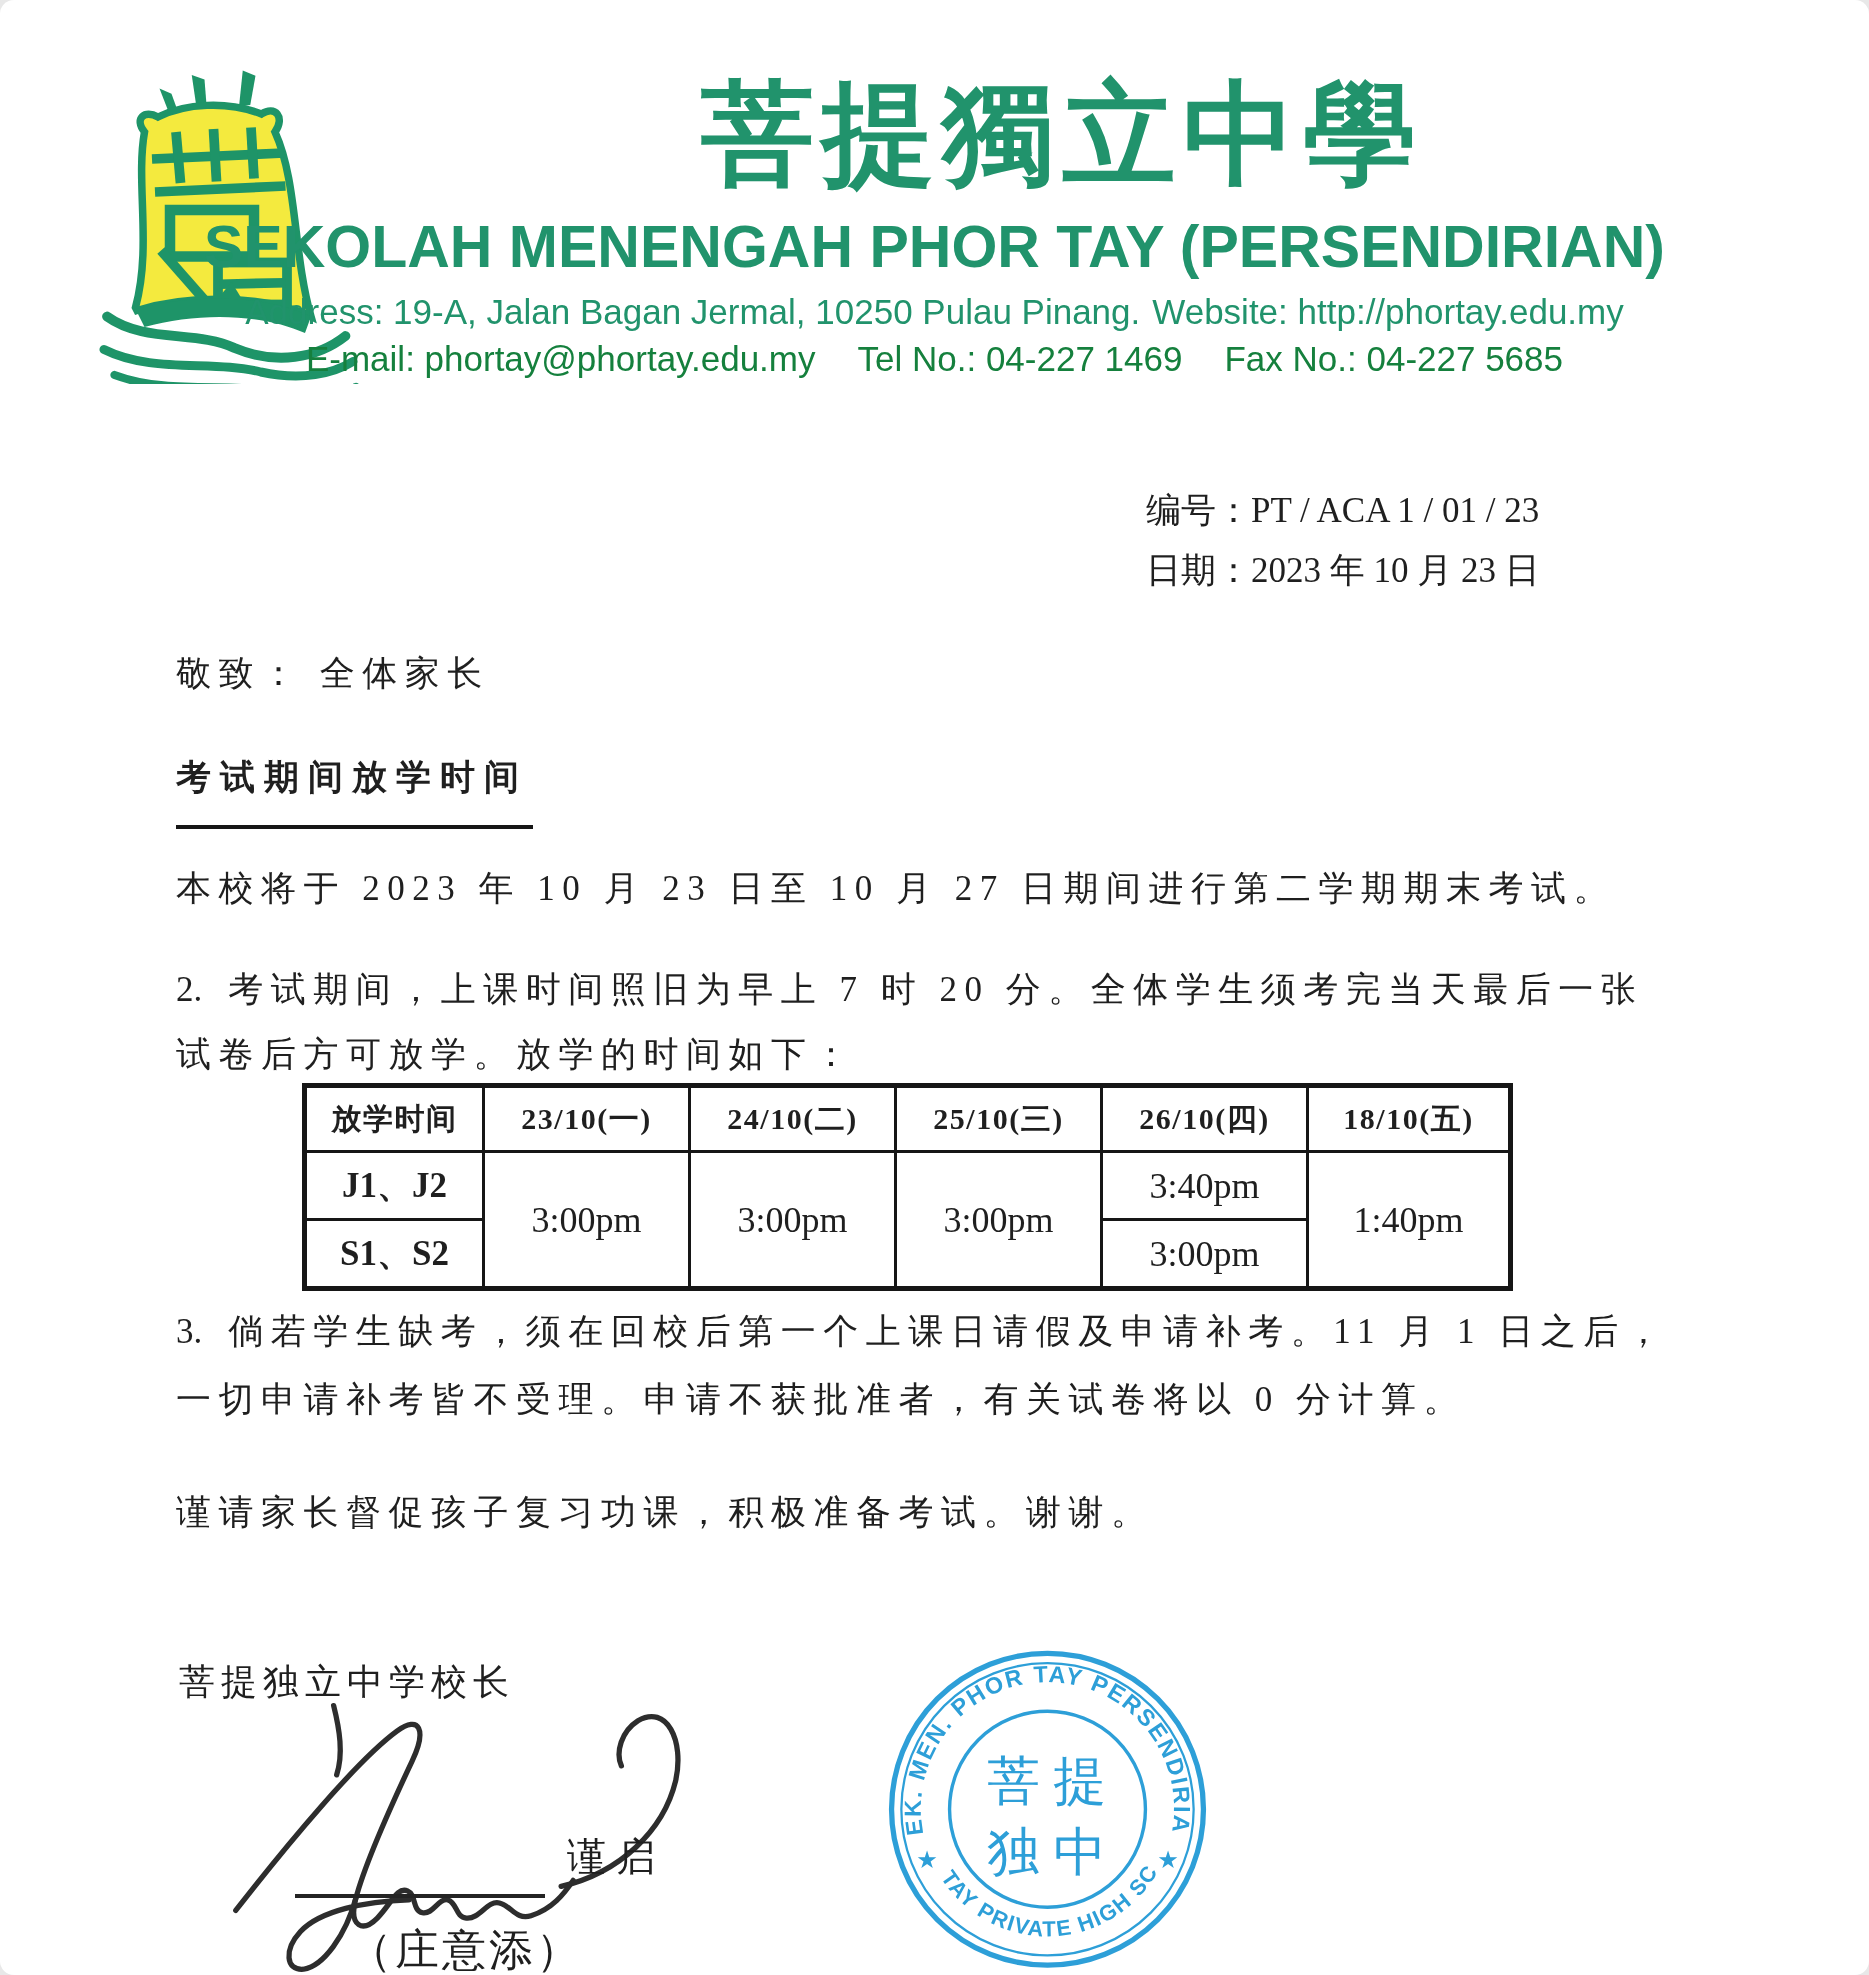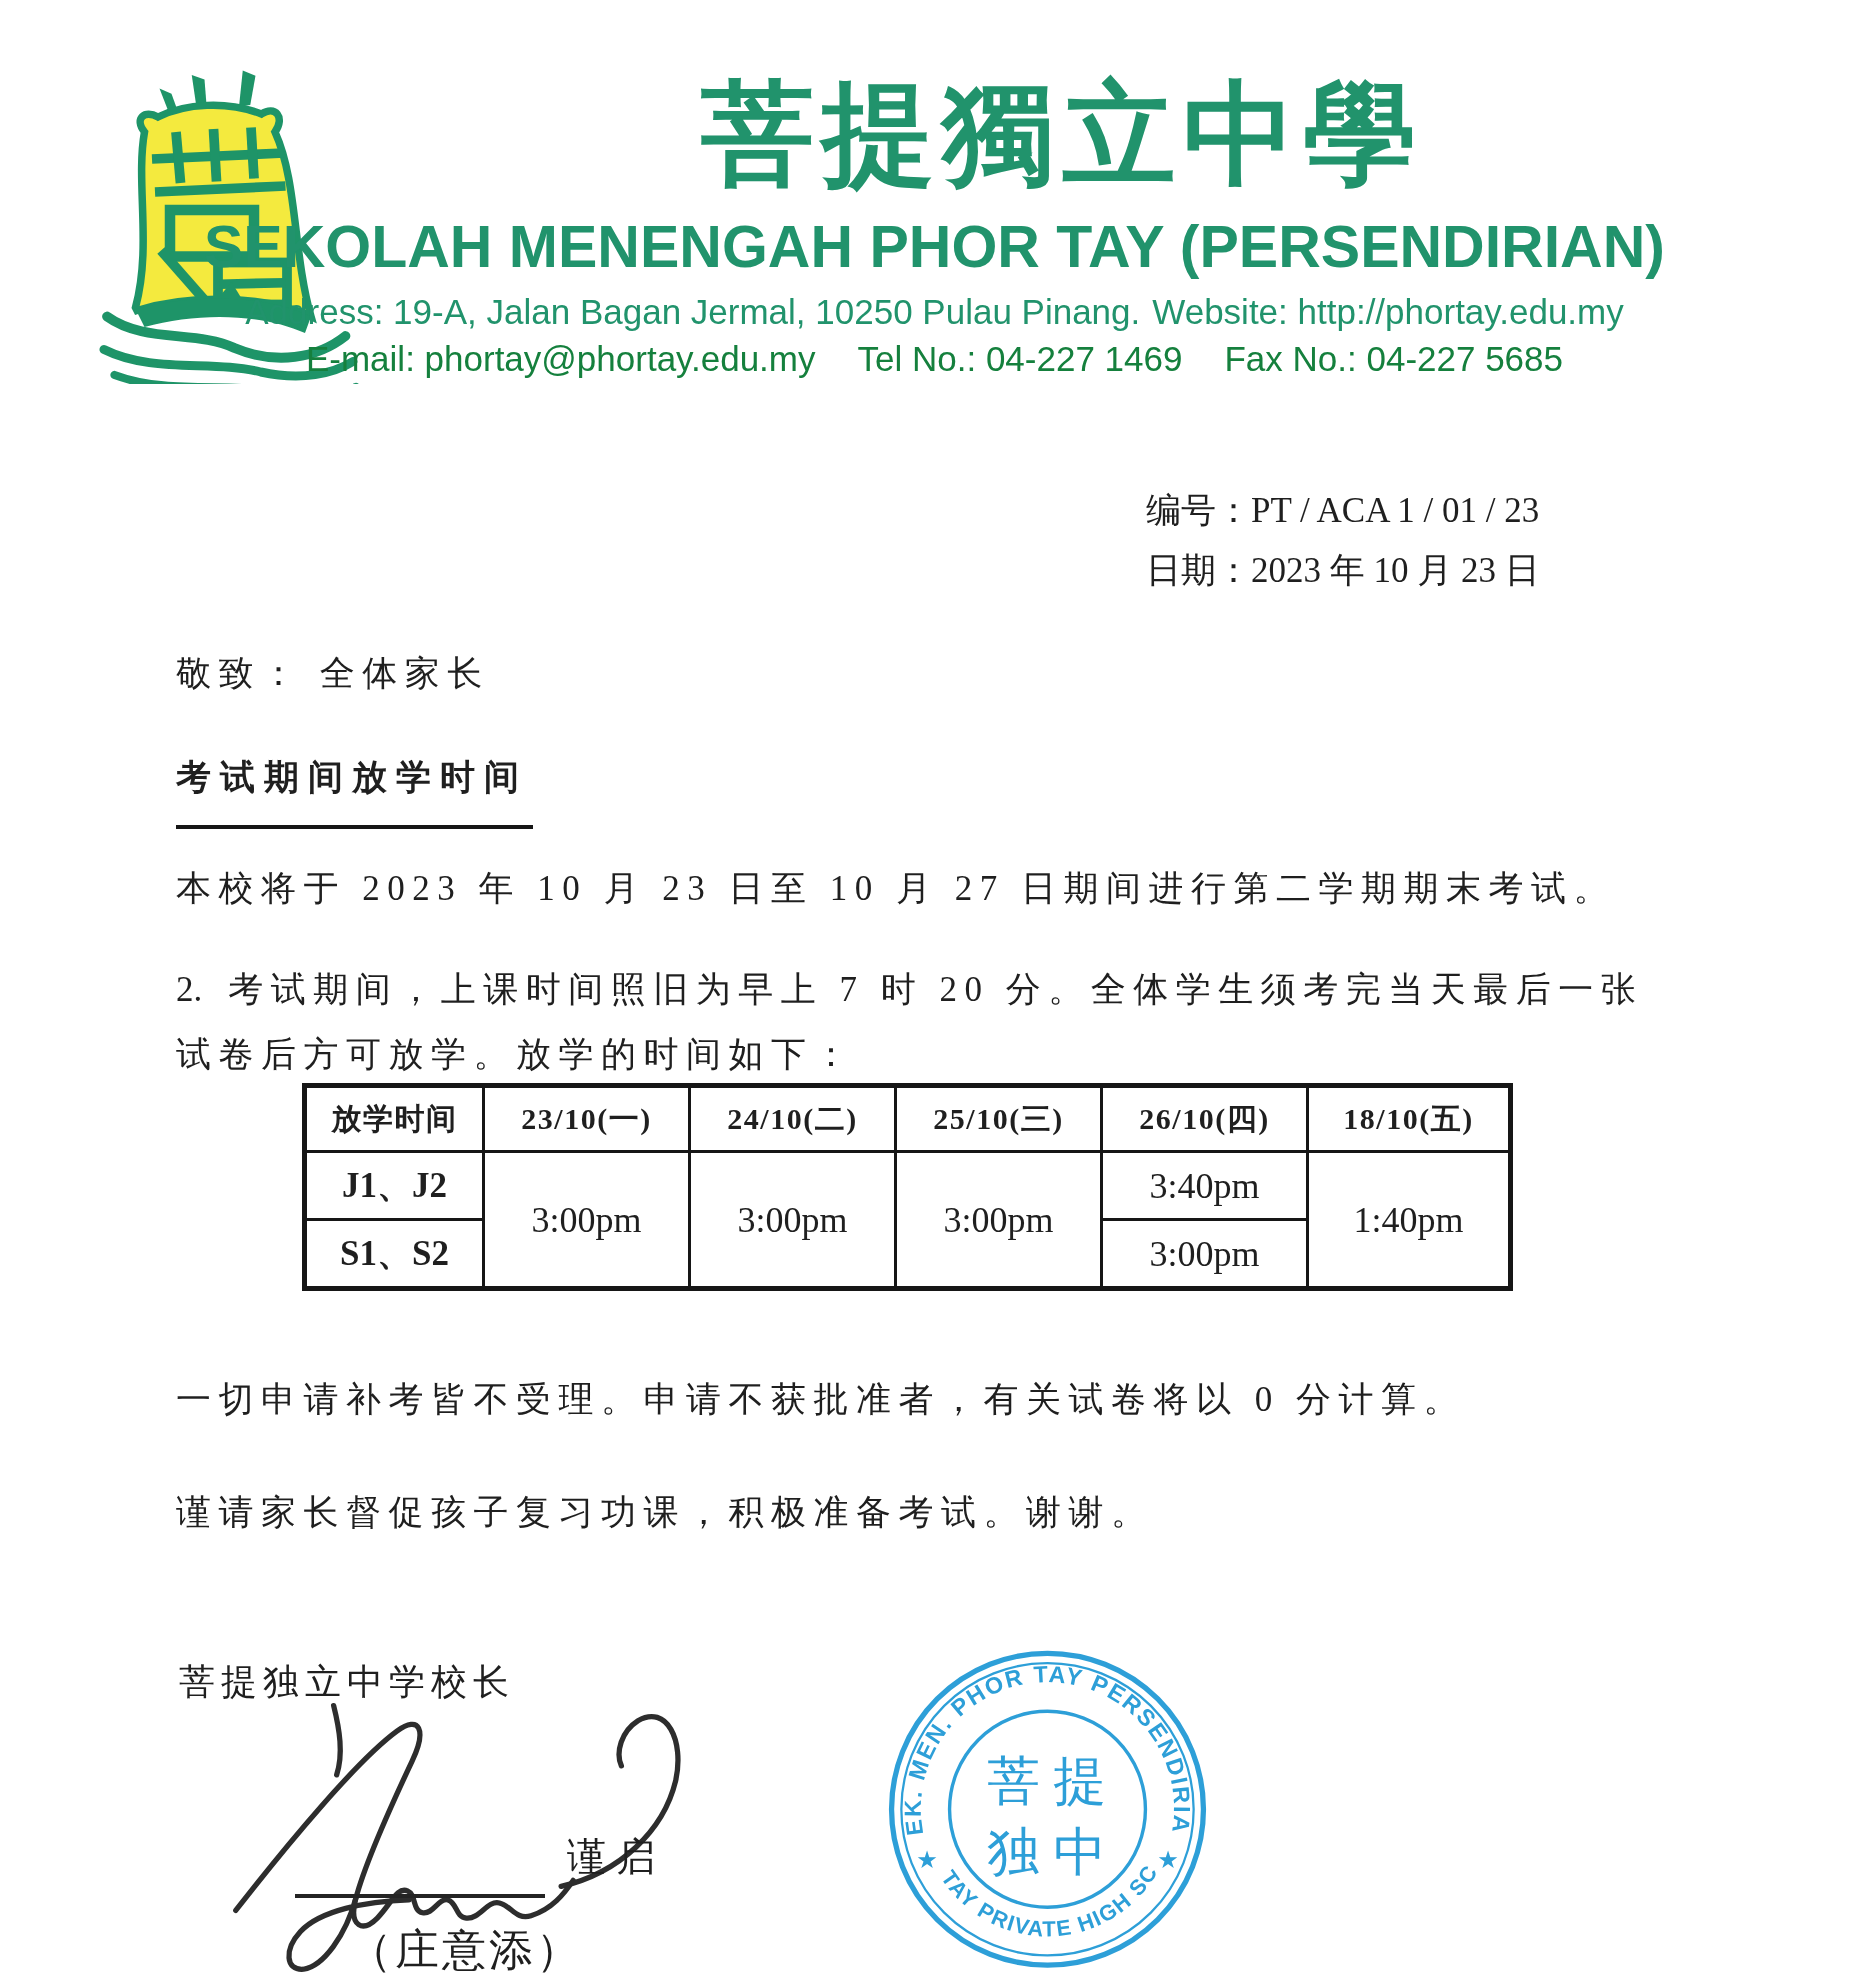--- a/index.html
+++ b/index.html
@@ -1,19 +1,20 @@
 <!DOCTYPE html>
 <html style="font-size:12px"><head>
 <meta charset="utf-8">
 <style>
   html,body{margin:0;padding:0;background:#e8e8e8;}
   #page{
     position:relative;width:1869px;height:1975px;background:#ffffff;
     overflow:hidden;color:#1f1f1f;
     font-family:"Liberation Serif","DejaVu Serif",serif;
+    border-radius:14px;
   }
   .sans{font-family:"Liberation Sans","DejaVu Sans",sans-serif;}
   .abs{position:absolute;}
 
   
   #school-name-zh{
     left:286px;top:59px;width:1553px;text-align:center;
     font-size:113px;letter-spacing:7.5px;font-weight:bold;color:#21936c;
     font-family:"Liberation Serif","DejaVu Serif",serif;white-space:nowrap;
   }
@@ -159,20 +160,23 @@
       <td class="c4">3:40pm</td>
       <td class="c5" rowspan="2">1:40pm</td>
     </tr>
     <tr>
       <td class="c0 rowlabel">S1、S2</td>
       <td class="c4">3:00pm</td>
     </tr>
   </tbody>
     </table>
 
+  <div class="abs bodyline" id="para3-l1">
+    <span class="pnum">3.</span><span>倘若学生缺考，须在回校后第一个上课日请假及申请补考。11 月 1 日之后，</span>
+  </div>
   <div class="abs bodyline" id="para3-l2">一切申请补考皆不受理。申请不获批准者，有关试卷将以 0 分计算。</div>
 
   <div class="abs bodyline" id="sig-title">菩提独立中学校长</div>
 
   <div class="abs bodyline" id="closing">谨请家长督促孩子复习功课，积极准备考试。谢谢。</div>
 
   <svg class="abs" style="left:207px;top:1683px;" width="648" height="290" viewBox="0 0 860 385">
     <g stroke="#2d2d2d" stroke-width="7" fill="none" stroke-linecap="round">
       <path d="M 168 30 C 176 62 181 94 172 122"></path>
       <path d="M 38 302 C 108 212 200 102 252 64 C 282 42 292 62 272 104 C 240 172 206 248 196 292 C 190 322 206 332 226 312 C 244 294 252 270 266 276 C 278 281 272 302 286 305 C 300 308 308 284 320 288 C 332 292 330 311 344 312 C 362 314 372 288 388 292 C 404 296 410 315 430 309 C 458 300 474 280 486 262"></path>

